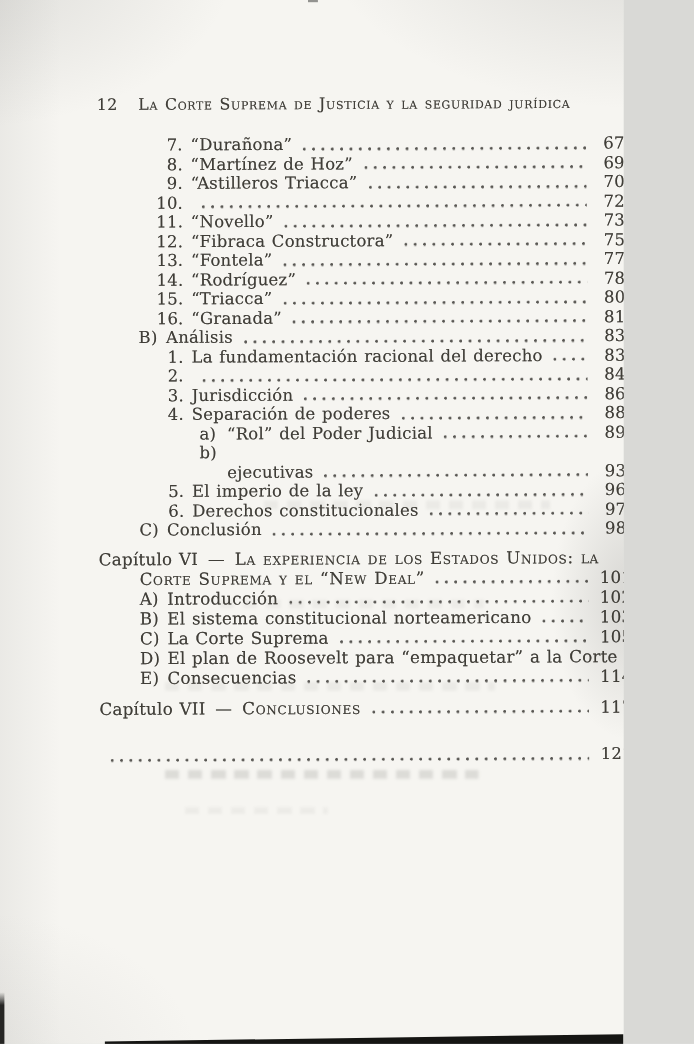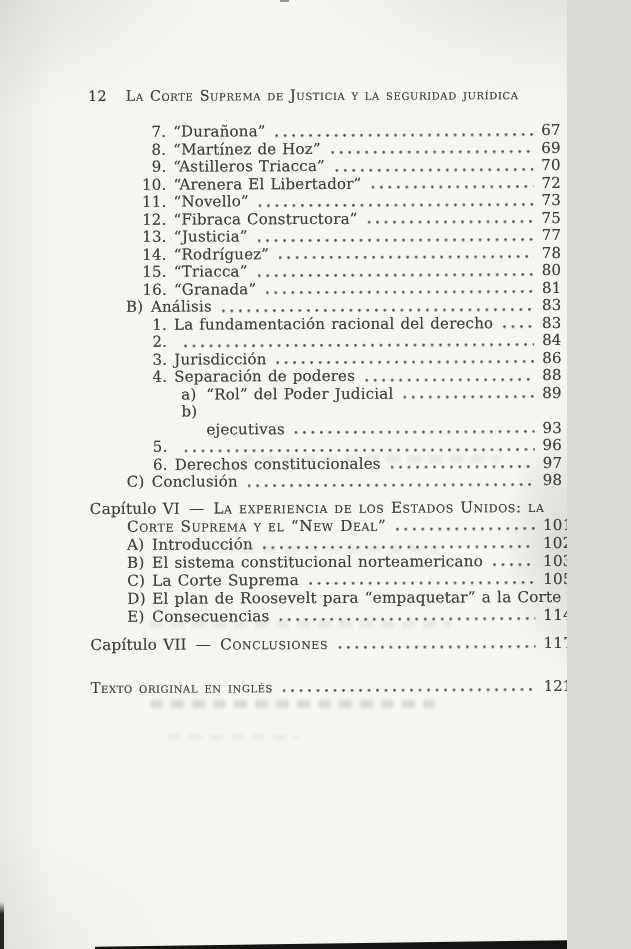--- a/index.html
+++ b/index.html
@@ -37,21 +37,21 @@
   .k-sub{padding-left:92px;}
   .k-sub .lab{width:25px;}
   .k-cont{padding-left:117px;}
   .txt{flex:none;}
   .dots{
     flex:1 1 auto;align-self:flex-end;height:3px;margin:0 8px 4px 10px;
     background-image:radial-gradient(circle at 1.4px 1.4px, rgba(72,70,66,.9) 1.05px, rgba(72,70,66,0) 1.6px);
     background-size:8.5px 3px;background-repeat:repeat-x;background-position:left bottom;
   }
   .no-dots .dots{background:none;}
-  .pg{flex:none;width:34px;text-align:left;}
+  .pg{flex:none;width:34px;text-align:center;}
   .chblock{margin-top:8px;font-size:15.2px;line-height:18px;}
   .chline{display:flex;align-items:baseline;white-space:nowrap;}
   .kicker{flex:none;}
   .dash{flex:none;margin:0 9px;}
   .chline2{padding-left:37px;}
   .ch7{margin-top:10px;font-size:15.2px;line-height:18px;}
   .appendix{margin-top:25px;font-size:14.8px;line-height:18px;}
   
   .band{
     position:absolute;left:95px;right:0;bottom:0;height:10px;background:#151513;
@@ -100,39 +100,38 @@
           <span class="pg">69</span>
         </div>
         <div class="trow k-num">
           <span class="lab">9.</span>
           <span class="txt">“Astilleros Triacca”</span>
           <span class="dots"></span>
           <span class="pg">70</span>
         </div>
         <div class="trow k-num">
           <span class="lab">10.</span>
-          <span class="txt">“Arenera El Libertador”</span>
           <span class="dots"></span>
           <span class="pg">72</span>
         </div>
         <div class="trow k-num">
           <span class="lab">11.</span>
           <span class="txt">“Novello”</span>
           <span class="dots"></span>
           <span class="pg">73</span>
         </div>
         <div class="trow k-num">
           <span class="lab">12.</span>
           <span class="txt">“Fibraca Constructora”</span>
           <span class="dots"></span>
           <span class="pg">75</span>
         </div>
         <div class="trow k-num">
           <span class="lab">13.</span>
-          <span class="txt">“Justicia”</span>
+          <span class="txt">“Fontela”</span>
           <span class="dots"></span>
           <span class="pg">77</span>
         </div>
         <div class="trow k-num">
           <span class="lab">14.</span>
           <span class="txt">“Rodríguez”</span>
           <span class="dots"></span>
           <span class="pg">78</span>
         </div>
         <div class="trow k-num">
@@ -188,20 +187,21 @@
           <span class="pg"></span>
         </div>
         <div class="trow k-cont">
 
           <span class="txt">ejecutivas</span>
           <span class="dots"></span>
           <span class="pg">93</span>
         </div>
         <div class="trow k-num">
           <span class="lab">5.</span>
+          <span class="txt">El imperio de la ley</span>
           <span class="dots"></span>
           <span class="pg">96</span>
         </div>
         <div class="trow k-num">
           <span class="lab">6.</span>
           <span class="txt">Derechos constitucionales</span>
           <span class="dots"></span>
           <span class="pg">97</span>
         </div>
         <div class="trow k-letter">
@@ -260,21 +260,20 @@
 
     <div class="chline ch7">
       <span class="kicker">Capítulo VII</span>
       <span class="dash">—</span>
       <span class="sc">Conclusiones</span>
       <span class="dots"></span>
       <span class="pg">117</span>
     </div>
 
     <div class="chline appendix">
-      <span class="sc">Texto original en inglés</span>
       <span class="dots"></span>
       <span class="pg">121</span>
     </div>
 
   </div>
 
   <div class="smudge sm1"></div>
   <div class="smudge sm2"></div>
   <div class="smudge sm3"></div>
   <div class="smudge sm4"></div>

